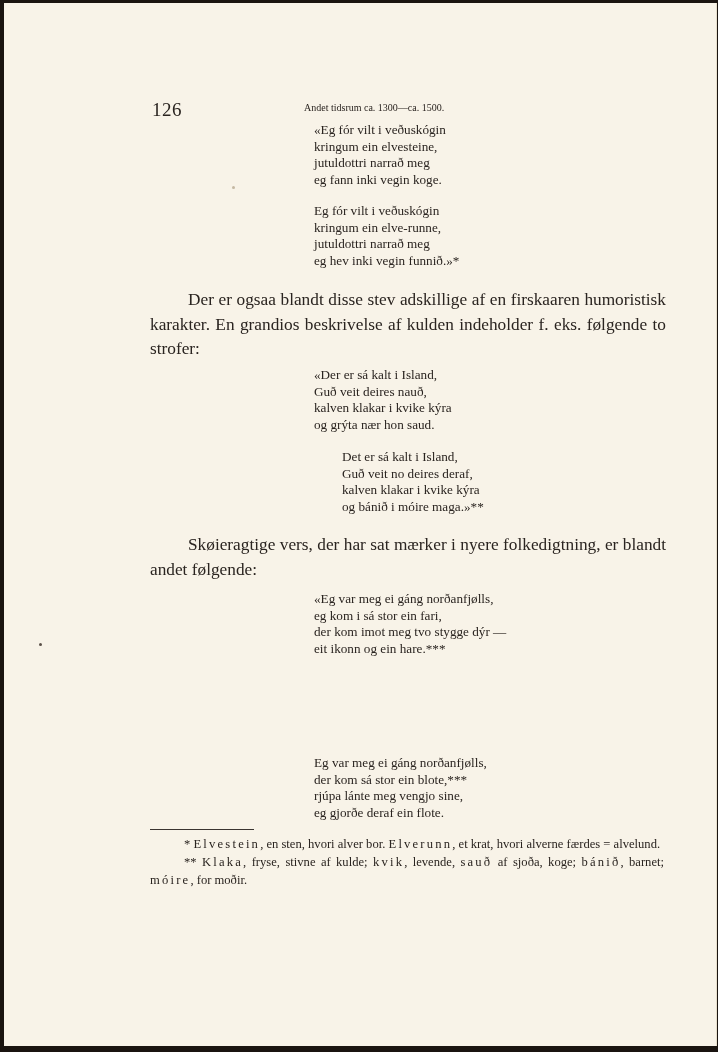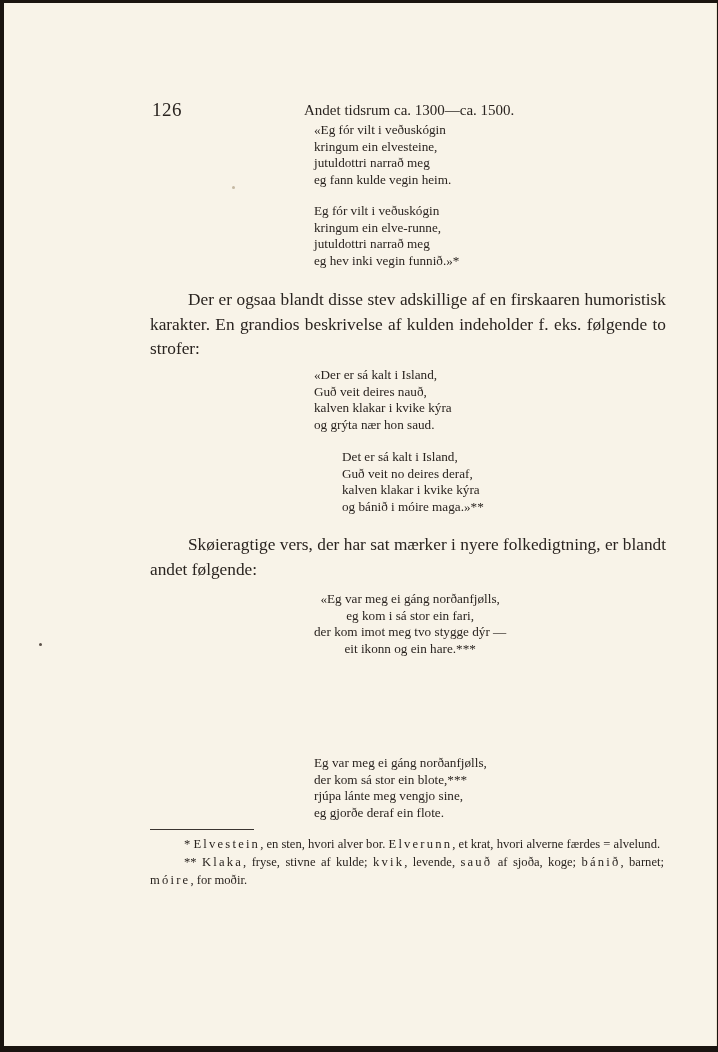--- a/index.html
+++ b/index.html
@@ -10,21 +10,21 @@
       color: #2a2420;
     }
     .page {
       position: absolute; left: 4px; top: 3px;
       width: 712px; height: 1043px;
       background: #f8f3e8;
       border-right: 1px solid #e8dfcc;
     }
     .running-head { position: absolute; top: 78px; left: 0; width: 100%; height: 24px; margin-top: 18px; }
     .page-number { position: absolute; left: 148px; top: 0; font-size: 19px; letter-spacing: 0.5px; }
-    .running-title { position: absolute; left: 300px; top: 3px; font-size: 15px; }
+    .running-title { position: absolute; left: 300px; top: 3px; font-size: 10px; }
     .stanza { position: absolute; left: 310px; font-size: 13.2px; line-height: 16.6px; }
     .stanza .line { white-space: nowrap; }
     .para {
       position: absolute; left: 146px; width: 516px;
       font-size: 17.3px; line-height: 24.5px; text-align: justify;
     }
     .para .indent { display: inline-block; width: 38px; }
     .fn-rule { position: absolute; left: 146px; top: 826px; width: 104px; border-top: 1px solid #3a3430; }
     .footnotes {
       position: absolute; left: 146px; top: 832px; width: 514px;
@@ -41,21 +41,21 @@
 
   <div class="running-head">
     <span class="page-number">126</span>
     <span class="running-title">Andet tidsrum ca. 1300—ca. 1500.</span>
   </div>
 
   <div class="stanza" style="top:119px;">
     <div class="line">«Eg fór vilt i veðuskógin</div>
     <div class="line">kringum ein elvesteine,</div>
     <div class="line">jutuldottri narrað meg</div>
-    <div class="line">eg fann kulde vegin heim.</div>
+    <div class="line">eg fann inki vegin koge.</div>
   </div>
   <div class="stanza" style="top:200px;">
     <div class="line">Eg fór vilt i veðuskógin</div>
     <div class="line">kringum ein elve-runne,</div>
     <div class="line">jutuldottri narrað meg</div>
     <div class="line">eg hev inki vegin funnið.»*</div>
   </div>
 
   <div class="para" style="top:285px;"><span class="indent"></span><span>Der er ogsaa blandt disse stev adskillige af en firskaaren humoristisk karakter. En grandios beskrivelse af kulden indeholder f. eks. følgende to strofer:</span></div>
 
@@ -67,21 +67,21 @@
   </div>
   <div class="stanza" style="top:446px;margin-left:28px;">
     <div class="line">Det er sá kalt i Island,</div>
     <div class="line">Guð veit no deires deraf,</div>
     <div class="line">kalven klakar i kvike kýra</div>
     <div class="line">og bánið i móire maga.»**</div>
   </div>
 
   <div class="para" style="top:530px;"><span class="indent"></span><span>Skøieragtige vers, der har sat mærker i nyere folkedigtning, er blandt andet følgende:</span></div>
 
-  <div class="stanza" style="top:588px;text-align:center;">
+  <div class="stanza" style="top:588px;">
     <div class="line">«Eg var meg ei gáng norðanfjølls,</div>
     <div class="line">eg kom i sá stor ein fari,</div>
     <div class="line">der kom imot meg tvo stygge dýr —</div>
     <div class="line">eit ikonn og ein hare.***</div>
   </div>
   <div class="stanza" style="top:752px;">
     <div class="line">Eg var meg ei gáng norðanfjølls,</div>
     <div class="line">der kom sá stor ein blote,***</div>
     <div class="line">rjúpa lánte meg vengjo sine,</div>
     <div class="line">eg gjorðe deraf ein flote.</div>

